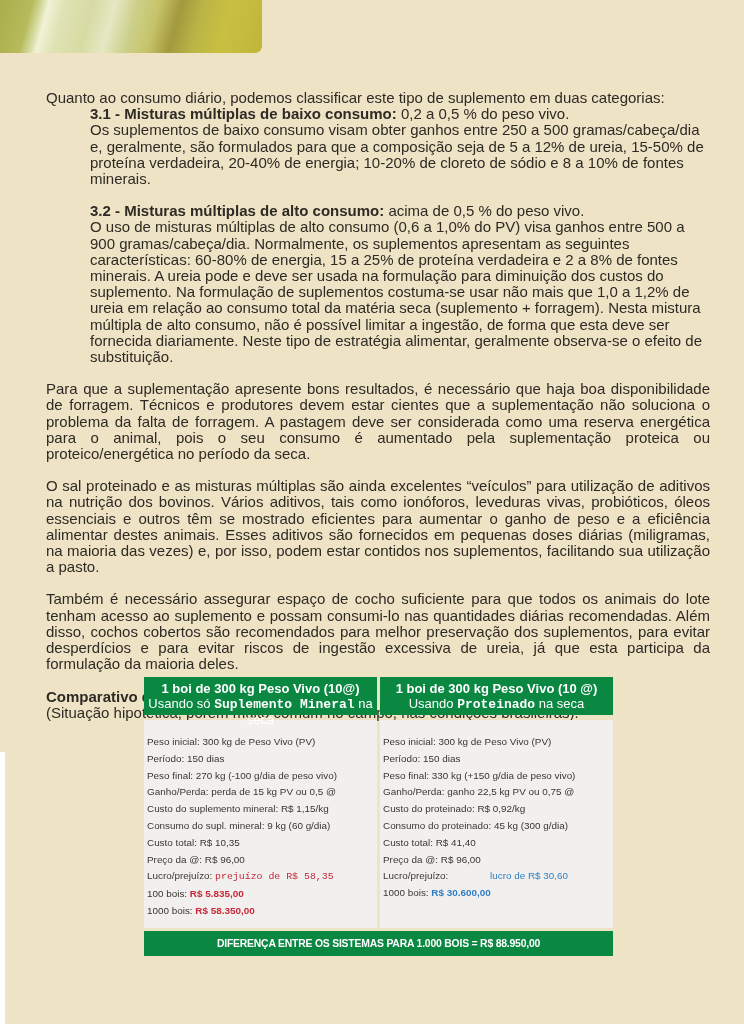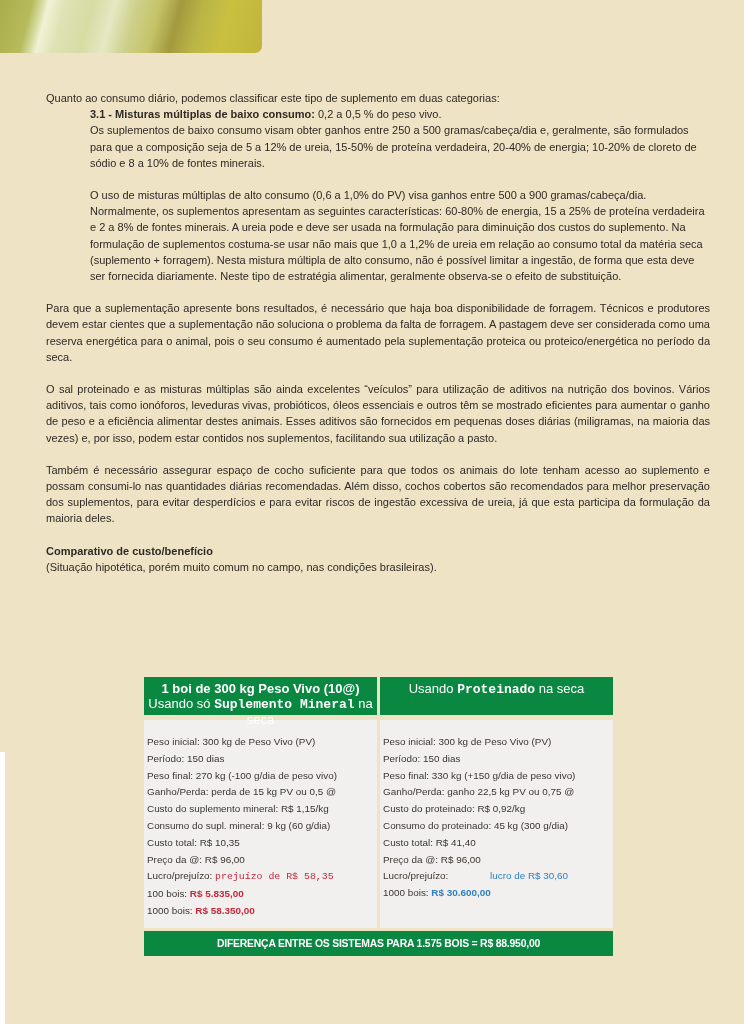--- a/index.html
+++ b/index.html
@@ -16,21 +16,21 @@
       linear-gradient(105deg,
         #a9ad4a 0%, #b7bb5c 12%, #d9dfa8 16%, #f1f2d6 18%, #dfe2b4 24%,
         #d7dba3 34%, #e5e8c3 42%, #cdd08a 50%, #c6c46a 58%,
         #a3993e 66%, #b9b447 74%, #c9c040 84%, #c0b53a 100%);
   }
   .white-strip {
     position: absolute; left: 0; top: 752px; width: 5px; height: 272px; background: #ffffff;
   }
   .content {
     position: absolute; left: 46px; top: 90px; width: 664px;
-    font-size: 11px; line-height: 16.2px;
+    font-size: 15px; line-height: 16.2px;
   }
   .content p { margin: 0; }
   .indent { padding-left: 44px; }
   .gap { height: 16px; }
   .justify { text-align: justify; text-align-last: left; }
   b { font-weight: bold; }
   .comp-title { font-weight: bold; }
 
   .table-wrap {
     position: absolute; left: 144px; top: 677px; width: 469px;
@@ -65,20 +65,21 @@
 <div class="white-strip"></div>
 
 <div class="content">
   <p>Quanto ao consumo diário, podemos classificar este tipo de suplemento em duas categorias:</p>
   <div class="indent">
     <p><b>3.1 - Misturas múltiplas de baixo consumo:</b><span> 0,2 a 0,5 % do peso vivo.</span></p>
     <p>Os suplementos de baixo consumo visam obter ganhos entre 250 a 500 gramas/cabeça/dia e, geralmente, são formulados para que a composição seja de 5 a 12% de ureia, 15-50% de proteína verdadeira, 20-40% de energia; 10-20% de cloreto de sódio e 8 a 10% de fontes minerais.</p>
   </div>
   <div class="gap"></div>
   <div class="indent">
+    <p><b>3.2 - Misturas múltiplas de alto consumo:</b><span> acima de 0,5 % do peso vivo.</span></p>
     <p>O uso de misturas múltiplas de alto consumo (0,6 a 1,0% do PV) visa ganhos entre 500 a 900 gramas/cabeça/dia. Normalmente, os suplementos apresentam as seguintes características: 60-80% de energia, 15 a 25% de proteína verdadeira e 2 a 8% de fontes minerais. A ureia pode e deve ser usada na formulação para diminuição dos custos do suplemento. Na formulação de suplementos costuma-se usar não mais que 1,0 a 1,2% de ureia em relação ao consumo total da matéria seca (suplemento + forragem). Nesta mistura múltipla de alto consumo, não é possível limitar a ingestão, de forma que esta deve ser fornecida diariamente. Neste tipo de estratégia alimentar, geralmente observa-se o efeito de substituição.</p>
   </div>
   <div class="gap"></div>
   <p class="justify">Para que a suplementação apresente bons resultados, é necessário que haja boa disponibilidade de forragem. Técnicos e produtores devem estar cientes que a suplementação não soluciona o problema da falta de forragem. A pastagem deve ser considerada como uma reserva energética para o animal, pois o seu consumo é aumentado pela suplementação proteica ou proteico/energética no período da seca.</p>
   <div class="gap"></div>
   <p class="justify">O sal proteinado e as misturas múltiplas são ainda excelentes “veículos” para utilização de aditivos na nutrição dos bovinos. Vários aditivos, tais como ionóforos, leveduras vivas, probióticos, óleos essenciais e outros têm se mostrado eficientes para aumentar o ganho de peso e a eficiência alimentar destes animais. Esses aditivos são fornecidos em pequenas doses diárias (miligramas, na maioria das vezes) e, por isso, podem estar contidos nos suplementos, facilitando sua utilização a pasto.</p>
   <div class="gap"></div>
   <p class="justify">Também é necessário assegurar espaço de cocho suficiente para que todos os animais do lote tenham acesso ao suplemento e possam consumi-lo nas quantidades diárias recomendadas. Além disso, cochos cobertos são recomendados para melhor preservação dos suplementos, para evitar desperdícios e para evitar riscos de ingestão excessiva de ureia, já que esta participa da formulação da maioria deles.</p>
   <div class="gap"></div>
   <p class="comp-title">Comparativo de custo/benefício</p>
@@ -101,30 +102,31 @@
         <div>Consumo do supl. mineral: 9 kg (60 g/dia)</div>
         <div>Custo total: R$ 10,35</div>
         <div>Preço da @: R$ 96,00</div>
         <div><span>Lucro/prejuízo: </span><span class="red-n">prejuízo de R$ 58,35</span></div>
         <div><span>100 bois: </span><span class="red">R$ 5.835,00</span></div>
         <div><span>1000 bois: </span><span class="red">R$ 58.350,00</span></div>
       </div>
     </div>
     <div class="col">
       <div class="col-head">
+        <div class="l1">1 boi de 300 kg Peso Vivo (10 @)</div>
         <div class="l2"><span>Usando </span><b>Proteinado</b><span> na seca</span></div>
       </div>
       <div class="col-body">
         <div>Peso inicial: 300 kg de Peso Vivo (PV)</div>
         <div>Período: 150 dias</div>
         <div>Peso final: 330 kg (+150 g/dia de peso vivo)</div>
         <div>Ganho/Perda: ganho 22,5 kg PV ou 0,75 @</div>
         <div>Custo do proteinado: R$ 0,92/kg</div>
         <div>Consumo do proteinado: 45 kg (300 g/dia)</div>
         <div>Custo total: R$ 41,40</div>
         <div>Preço da @: R$ 96,00</div>
         <div><span>Lucro/prejuízo: </span><span class="blue-n">lucro de R$ 30,60</span></div>
         <div><span>1000 bois: </span><span class="blue">R$ 30.600,00</span></div>
       </div>
     </div>
   </div>
-  <div class="footer">DIFERENÇA ENTRE OS SISTEMAS PARA 1.575 BOIS = R$ 88.950,00</div>
+  <div class="footer">DIFERENÇA ENTRE OS SISTEMAS PARA 1.000 BOIS = R$ 88.950,00</div>
 </div>
 
 </body></html>

